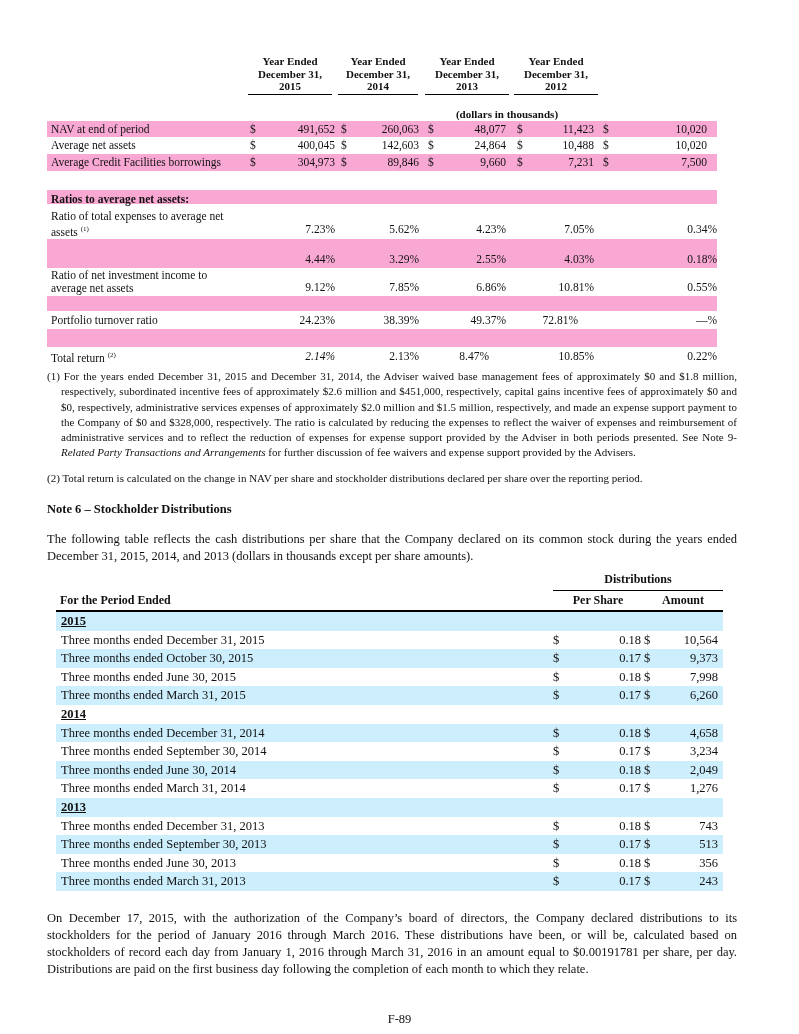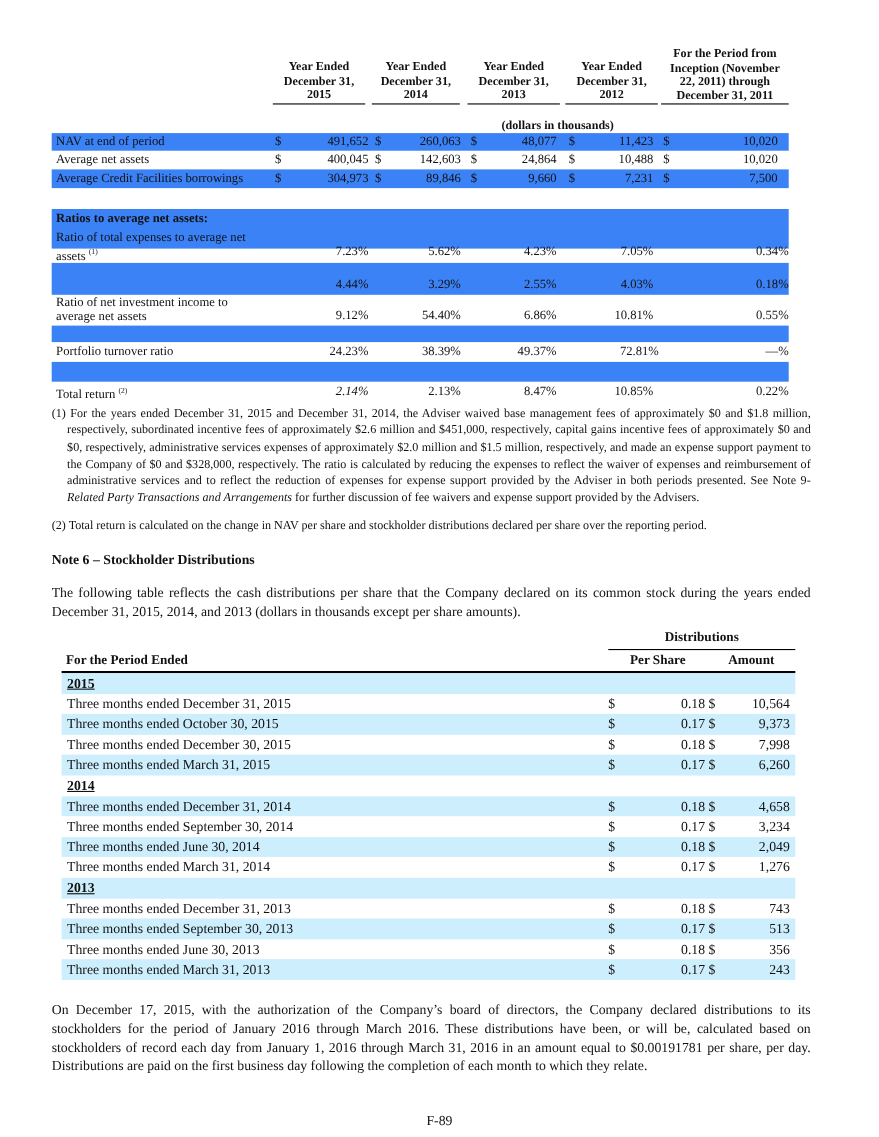--- a/index.html
+++ b/index.html
@@ -12,21 +12,21 @@
   .colhead {
     position: absolute; top: 55px; text-align: center; font-weight: bold;
     font-size: 11px; line-height: 12.5px; border-bottom: 1.5px solid #000;
     padding-bottom: 1px;
   }
   .dollars-note {
     position: absolute; top: 108px; left: 424px; width: 166px; text-align: center;
     font-weight: bold; font-size: 11px;
   }
   .row { position: absolute; left: 47px; width: 670px; }
-  .row.shade { background: #3b82f6; }
+  .row.shade { background: #f9a8d4; }
   .row .lbl { position: absolute; left: 4px; font-size: 11.5px; line-height: 13px; }
   .row .cell { position: absolute; text-align: right; font-size: 11.5px; }
   .row .cur { position: absolute; font-size: 11.5px; }
   .row .bold { font-weight: bold; }
   sup { font-size: 7px; vertical-align: 5px; }
 
   
   .fn { position: absolute; left: 47px; width: 690px; font-size: 11px; line-height: 15.3px; text-align: justify; }
   .fn .body { padding-left: 14px; text-indent: -14px; }
 
@@ -71,26 +71,20 @@
   </div>
   <div class="colhead" style="left:425px;width:84px;">
     <div>Year Ended</div>
     <div>December 31,</div>
     <div>2013</div>
   </div>
   <div class="colhead" style="left:514px;width:84px;">
     <div>Year Ended</div>
     <div>December 31,</div>
     <div>2012</div>
-  </div>
-  <div class="colhead" style="left:601px;width:116px;top:43px;">
-    <div>For the Period from</div>
-    <div>Inception (November</div>
-    <div>22, 2011) through</div>
-    <div>December 31, 2011</div>
   </div>
   <div class="dollars-note">(dollars in thousands)</div>
 
   <div class="row shade" style="top:121px;height:16px;">
     <span class="lbl" style="top:2px;">NAV at end of period</span>
     <span class="cur" style="left:203px;top:2px;">$</span>
     <span class="cell" style="right:382px;top:2px;text-align:center;">491,652</span>
     <span class="cur" style="left:294px;top:2px;">$</span>
     <span class="cell" style="right:298px;top:2px;">260,063</span>
     <span class="cur" style="left:381px;top:2px;">$</span>
@@ -120,21 +114,21 @@
     <span class="cur" style="left:294px;top:2px;">$</span>
     <span class="cell" style="right:298px;top:2px;">89,846</span>
     <span class="cur" style="left:381px;top:2px;">$</span>
     <span class="cell" style="right:211px;top:2px;">9,660</span>
     <span class="cur" style="left:470px;top:2px;">$</span>
     <span class="cell" style="right:123px;top:2px;">7,231</span>
     <span class="cur" style="left:556px;top:2px;">$</span>
     <span class="cell" style="right:10px;top:2px;">7,500</span>
   </div>
 
-  <div class="row shade" style="top:190px;height:36px;">
+  <div class="row shade" style="top:190px;height:14px;">
     <span class="lbl bold" style="top:3px;">Ratios to average net assets:</span>
   </div>
 
   <div class="row" style="top:208px;height:31px;">
     <span class="lbl" style="top:2px;">
       <span>Ratio of total expenses to average net</span><br>
       <span>assets</span>
       <sup>(1)</sup>
     </span>
     <span class="cell" style="right:382px;top:15px;">7.23%</span>
@@ -151,47 +145,47 @@
     <span class="cell" style="right:123px;top:14px;">4.03%</span>
     <span class="cell" style="right:0px;top:14px;">0.18%</span>
   </div>
 
   <div class="row" style="top:268px;height:24px;">
     <span class="lbl" style="top:1px;">
       <span>Ratio of net investment income to</span><br>
       <span>average net assets</span>
     </span>
     <span class="cell" style="right:382px;top:13px;">9.12%</span>
-    <span class="cell" style="right:298px;top:13px;">54.40%</span>
+    <span class="cell" style="right:298px;top:13px;">7.85%</span>
     <span class="cell" style="right:211px;top:13px;">6.86%</span>
     <span class="cell" style="right:123px;top:13px;">10.81%</span>
     <span class="cell" style="right:0px;top:13px;">0.55%</span>
   </div>
 
   <div class="row shade" style="top:296px;height:15px;"></div>
 
   <div class="row" style="top:311px;height:18px;">
     <span class="lbl" style="top:3px;">Portfolio turnover ratio</span>
     <span class="cell" style="right:382px;top:3px;">24.23%</span>
     <span class="cell" style="right:298px;top:3px;">38.39%</span>
     <span class="cell" style="right:211px;top:3px;">49.37%</span>
-    <span class="cell" style="right:118px;top:3px;">72.81%</span>
+    <span class="cell" style="right:139px;top:3px;">72.81%</span>
     <span class="cell" style="right:0px;top:3px;">—%</span>
   </div>
 
   <div class="row shade" style="top:329px;height:18px;"></div>
 
   <div class="row" style="top:347px;height:18px;">
     <span class="lbl" style="top:2px;">
       <span>Total return</span>
       <sup>(2)</sup>
     </span>
     <span class="cell" style="right:382px;top:3px;font-style:italic;">2.14%</span>
     <span class="cell" style="right:298px;top:3px;">2.13%</span>
-    <span class="cell" style="right:211px;top:3px;">8.47%</span>
+    <span class="cell" style="right:228px;top:3px;">8.47%</span>
     <span class="cell" style="right:123px;top:3px;">10.85%</span>
     <span class="cell" style="right:0px;top:3px;">0.22%</span>
   </div>
 
   <div class="fn" style="top:369px;">
     <div class="body" style="padding-left:14px;text-indent:-14px;">
       <span>(1)</span>
       <span>For the years ended December 31, 2015 and December 31, 2014, the Adviser waived base management fees of approximately $0 and $1.8 million, respectively, subordinated incentive fees of approximately $2.6 million and $451,000, respectively, capital gains incentive fees of approximately $0 and $0, respectively, administrative services expenses of approximately $2.0 million and $1.5 million, respectively, and made an expense support payment to the Company of $0 and $328,000, respectively. The ratio is calculated by reducing the expenses to reflect the waiver of expenses and reimbursement of administrative services and to reflect the reduction of expenses for expense support provided by the Adviser in both periods presented. See Note 9-</span><i>Related Party Transactions and Arrangements</i><span> for further discussion of fee waivers and expense support provided by the Advisers.</span>
     </div>
   </div>
@@ -222,21 +216,21 @@
     <span class="v2">10,564</span>
   </div>
   <div class="drow shade" style="top:649.2px;">
     <span class="dlbl">Three months ended October 30, 2015</span>
     <span class="c1">$</span>
     <span class="v1">0.17</span>
     <span class="c2">$</span>
     <span class="v2">9,373</span>
   </div>
   <div class="drow" style="top:667.8px;">
-    <span class="dlbl">Three months ended December 30, 2015</span>
+    <span class="dlbl">Three months ended June 30, 2015</span>
     <span class="c1">$</span>
     <span class="v1">0.18</span>
     <span class="c2">$</span>
     <span class="v2">7,998</span>
   </div>
   <div class="drow shade" style="top:686.4px;">
     <span class="dlbl">Three months ended March 31, 2015</span>
     <span class="c1">$</span>
     <span class="v1">0.17</span>
     <span class="c2">$</span>

